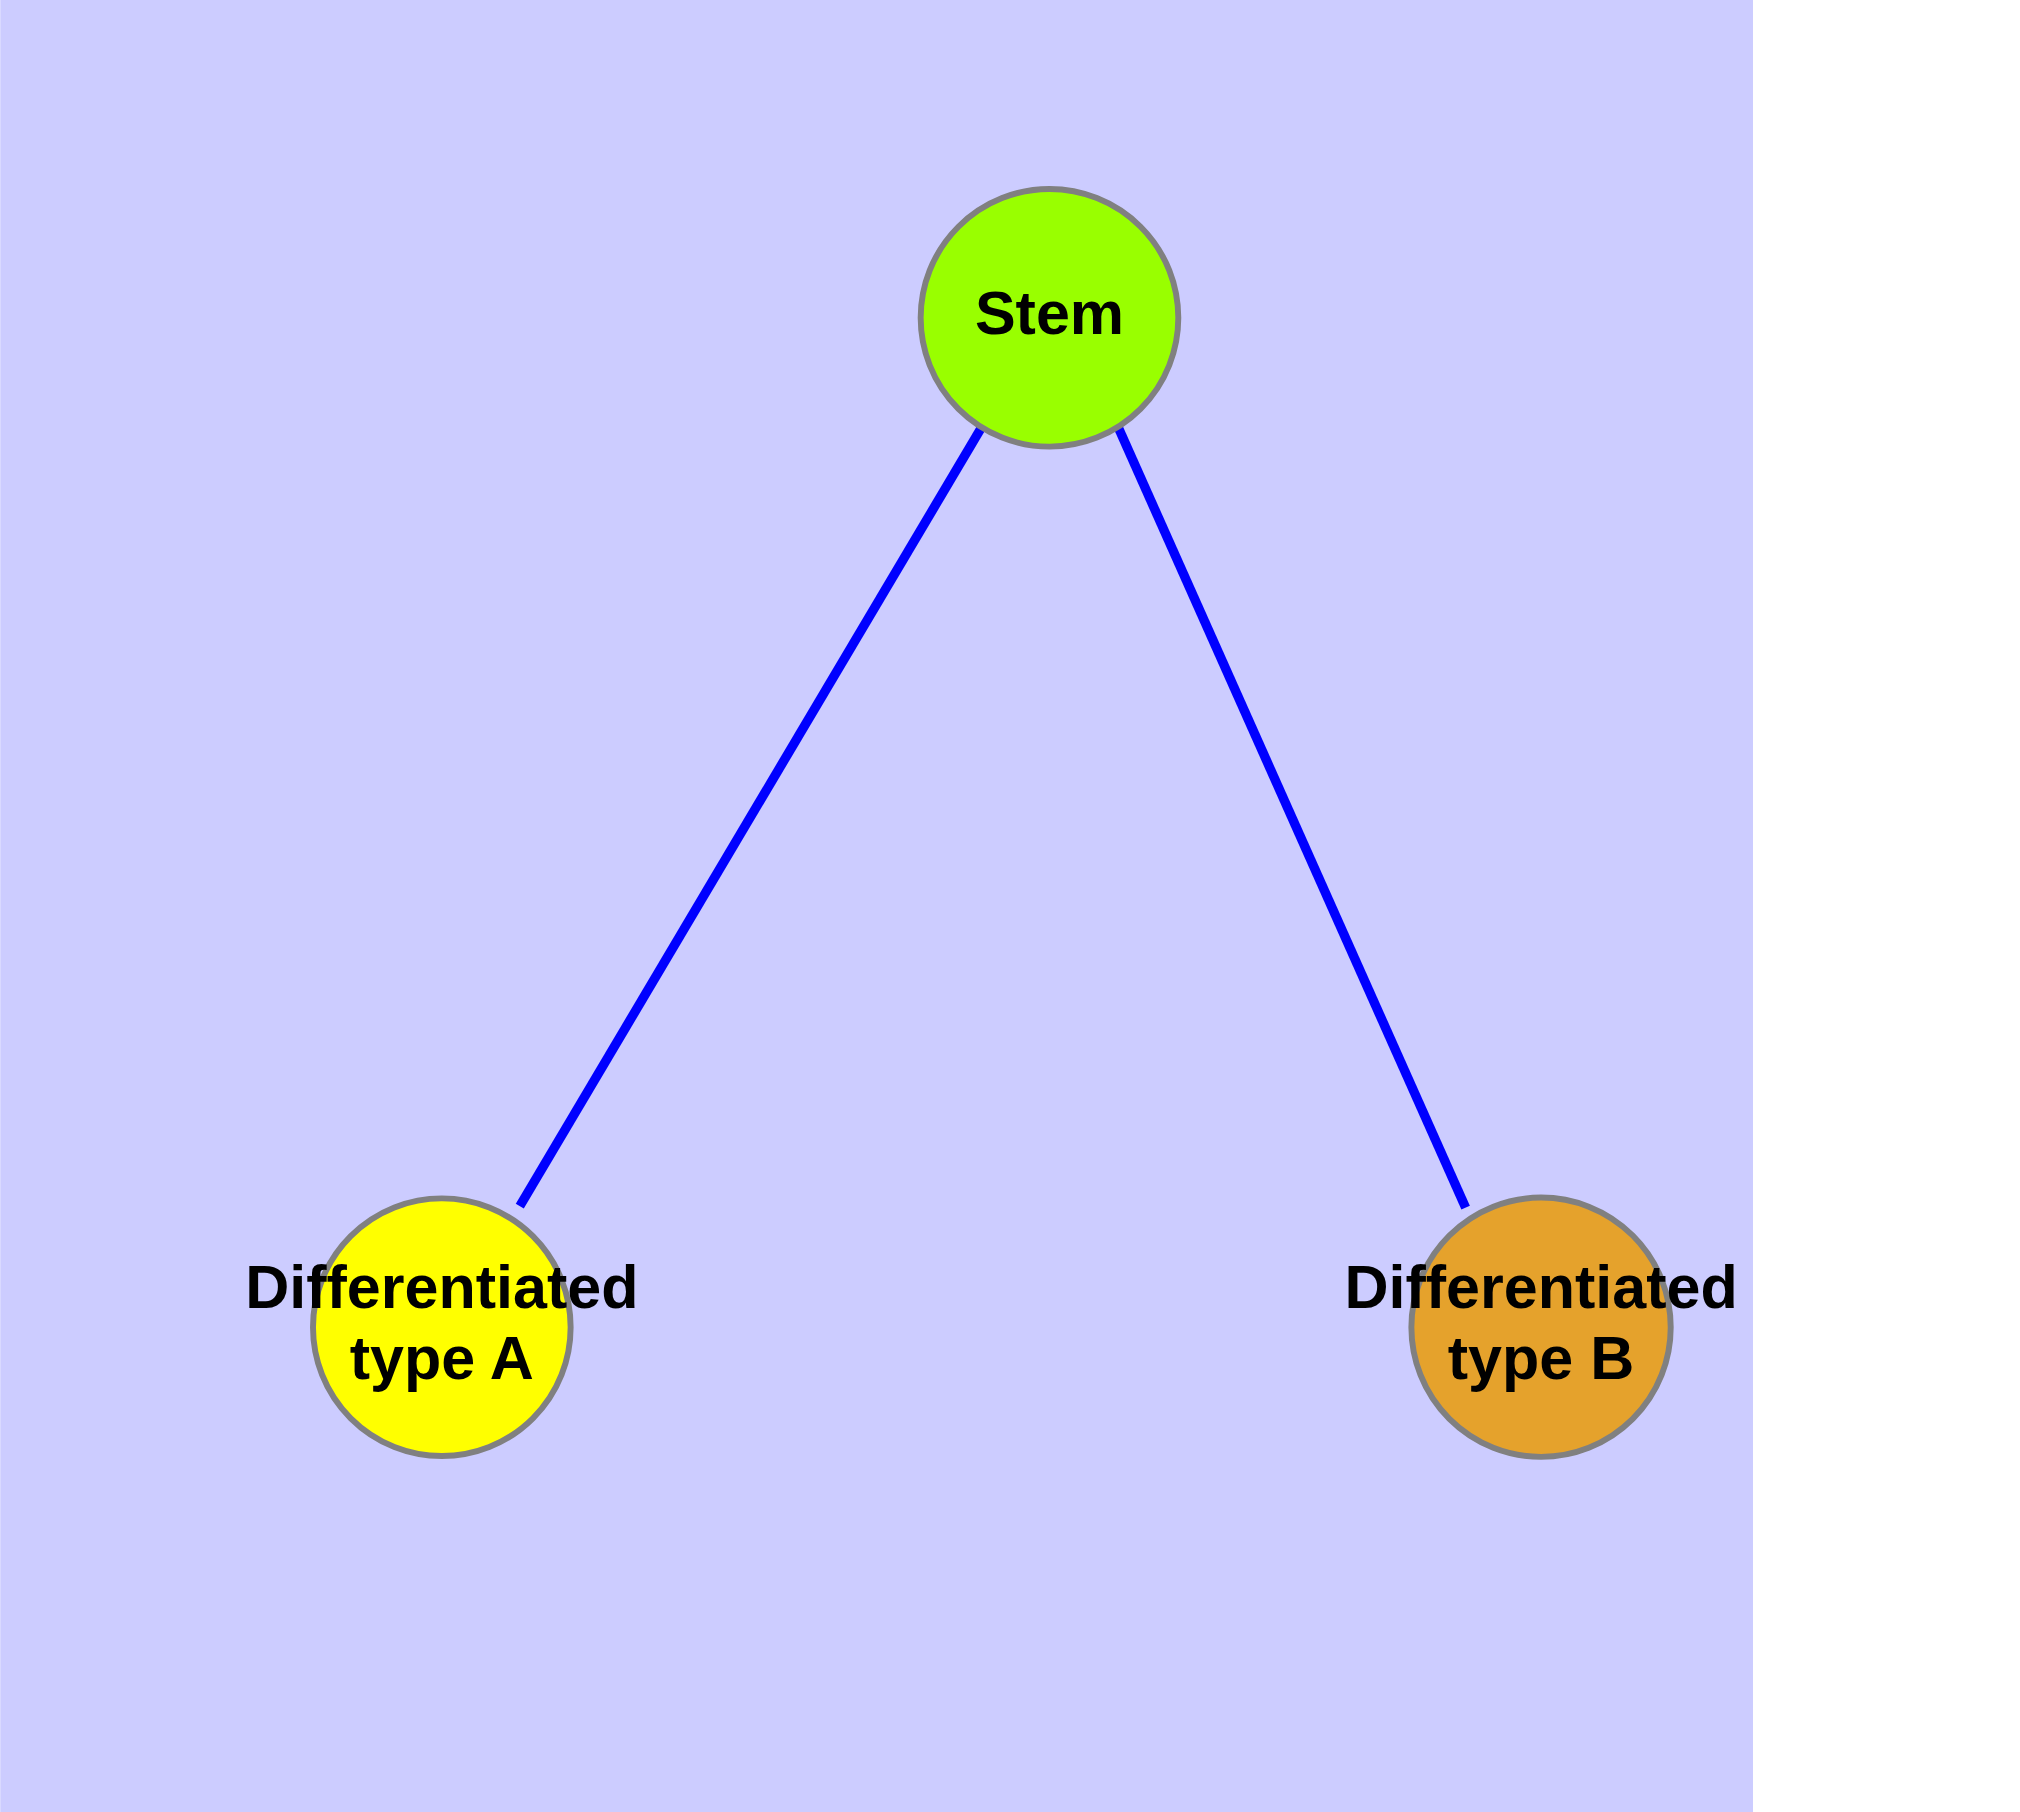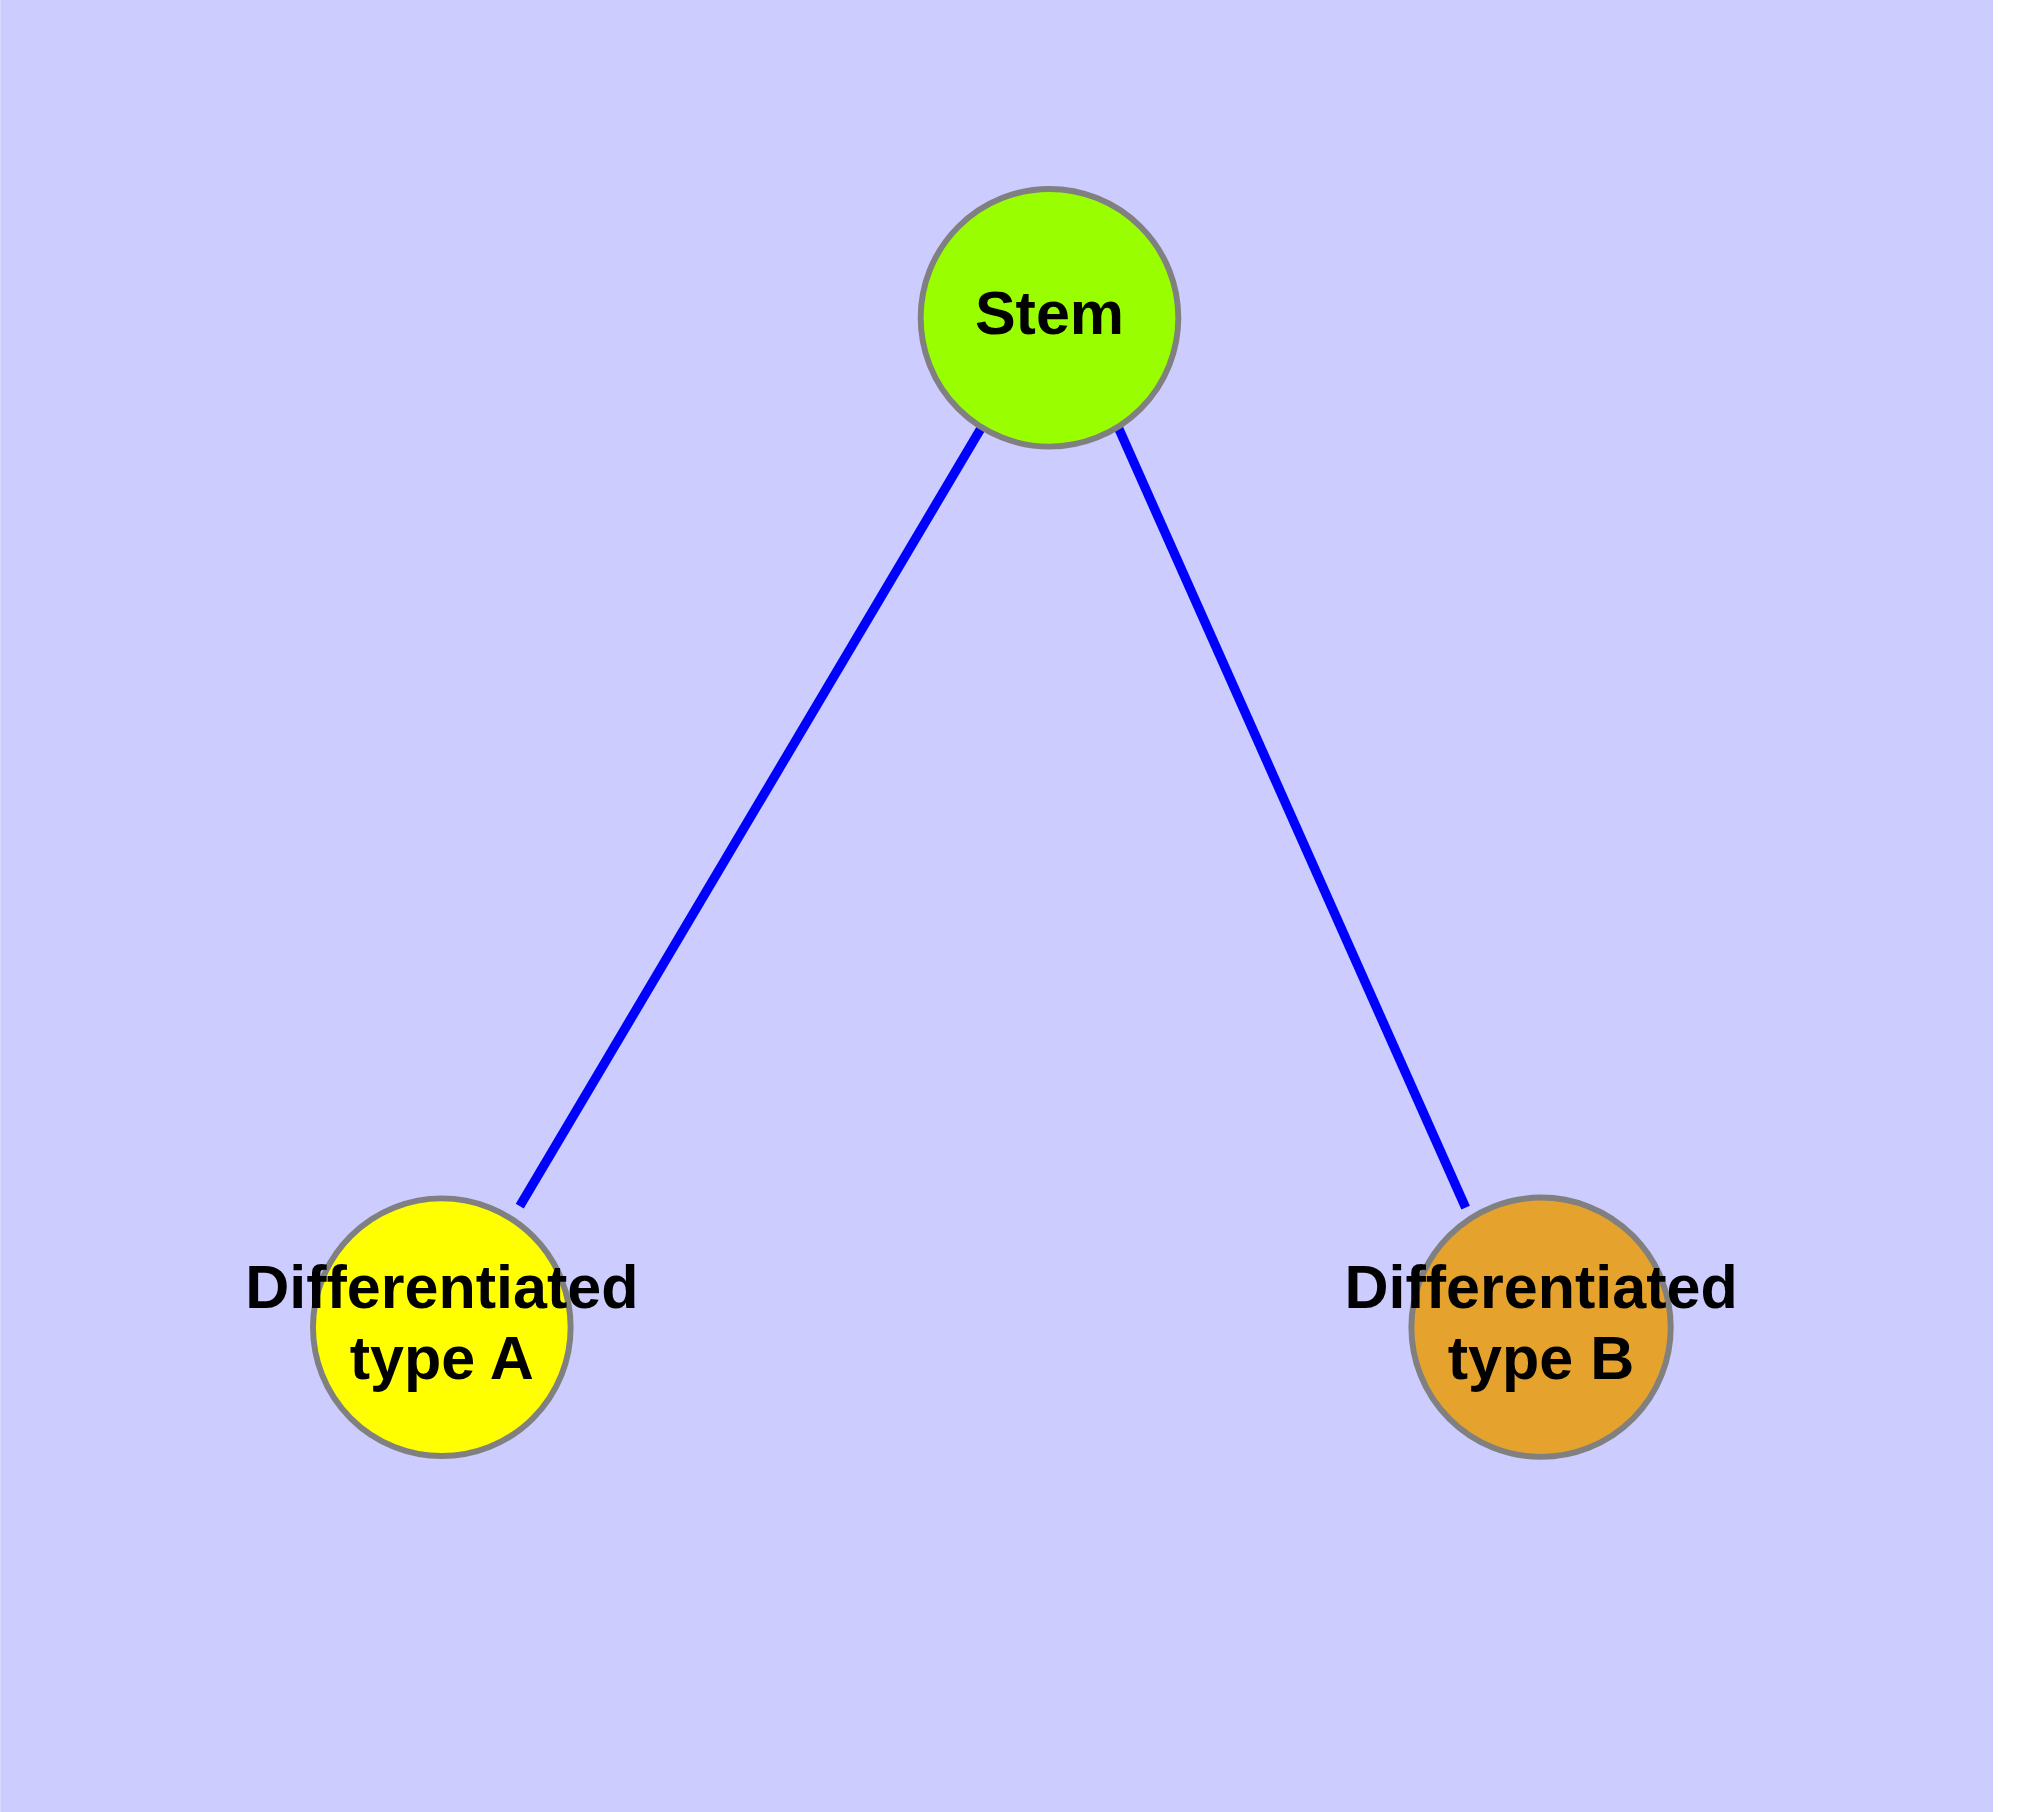--- a/index.html
+++ b/index.html
@@ -28,21 +28,21 @@
     font-weight: bold;
     fill: #000000;
     text-anchor: middle;
     dominant-baseline: middle;
     paint-order: normal;
   }
 </style>
 </head>
 <body>
 
-<div id="canvas" style="width: 1993px; height: 1812px;">
+<div id="canvas" style="width: 1753px; height: 1812px;">
   <svg id="graph-svg" viewBox="0 0 2384 2138" style="width: 2021px; height: 1812px;">
 
     <rect id="bg-rect" x="0" y="0" width="2384" height="2138" fill="#CCCCFF"></rect>
 
     <g id="edges-layer">
       <line id="edge-0" x1="1158" y1="504" x2="613" y2="1423" stroke="#0000FF" stroke-width="11" stroke-linecap="butt"></line>
       <line id="edge-1" x1="1319" y1="504" x2="1729" y2="1425" stroke="#0000FF" stroke-width="11" stroke-linecap="butt"></line>
     </g>
 
     <g id="nodes-layer">

